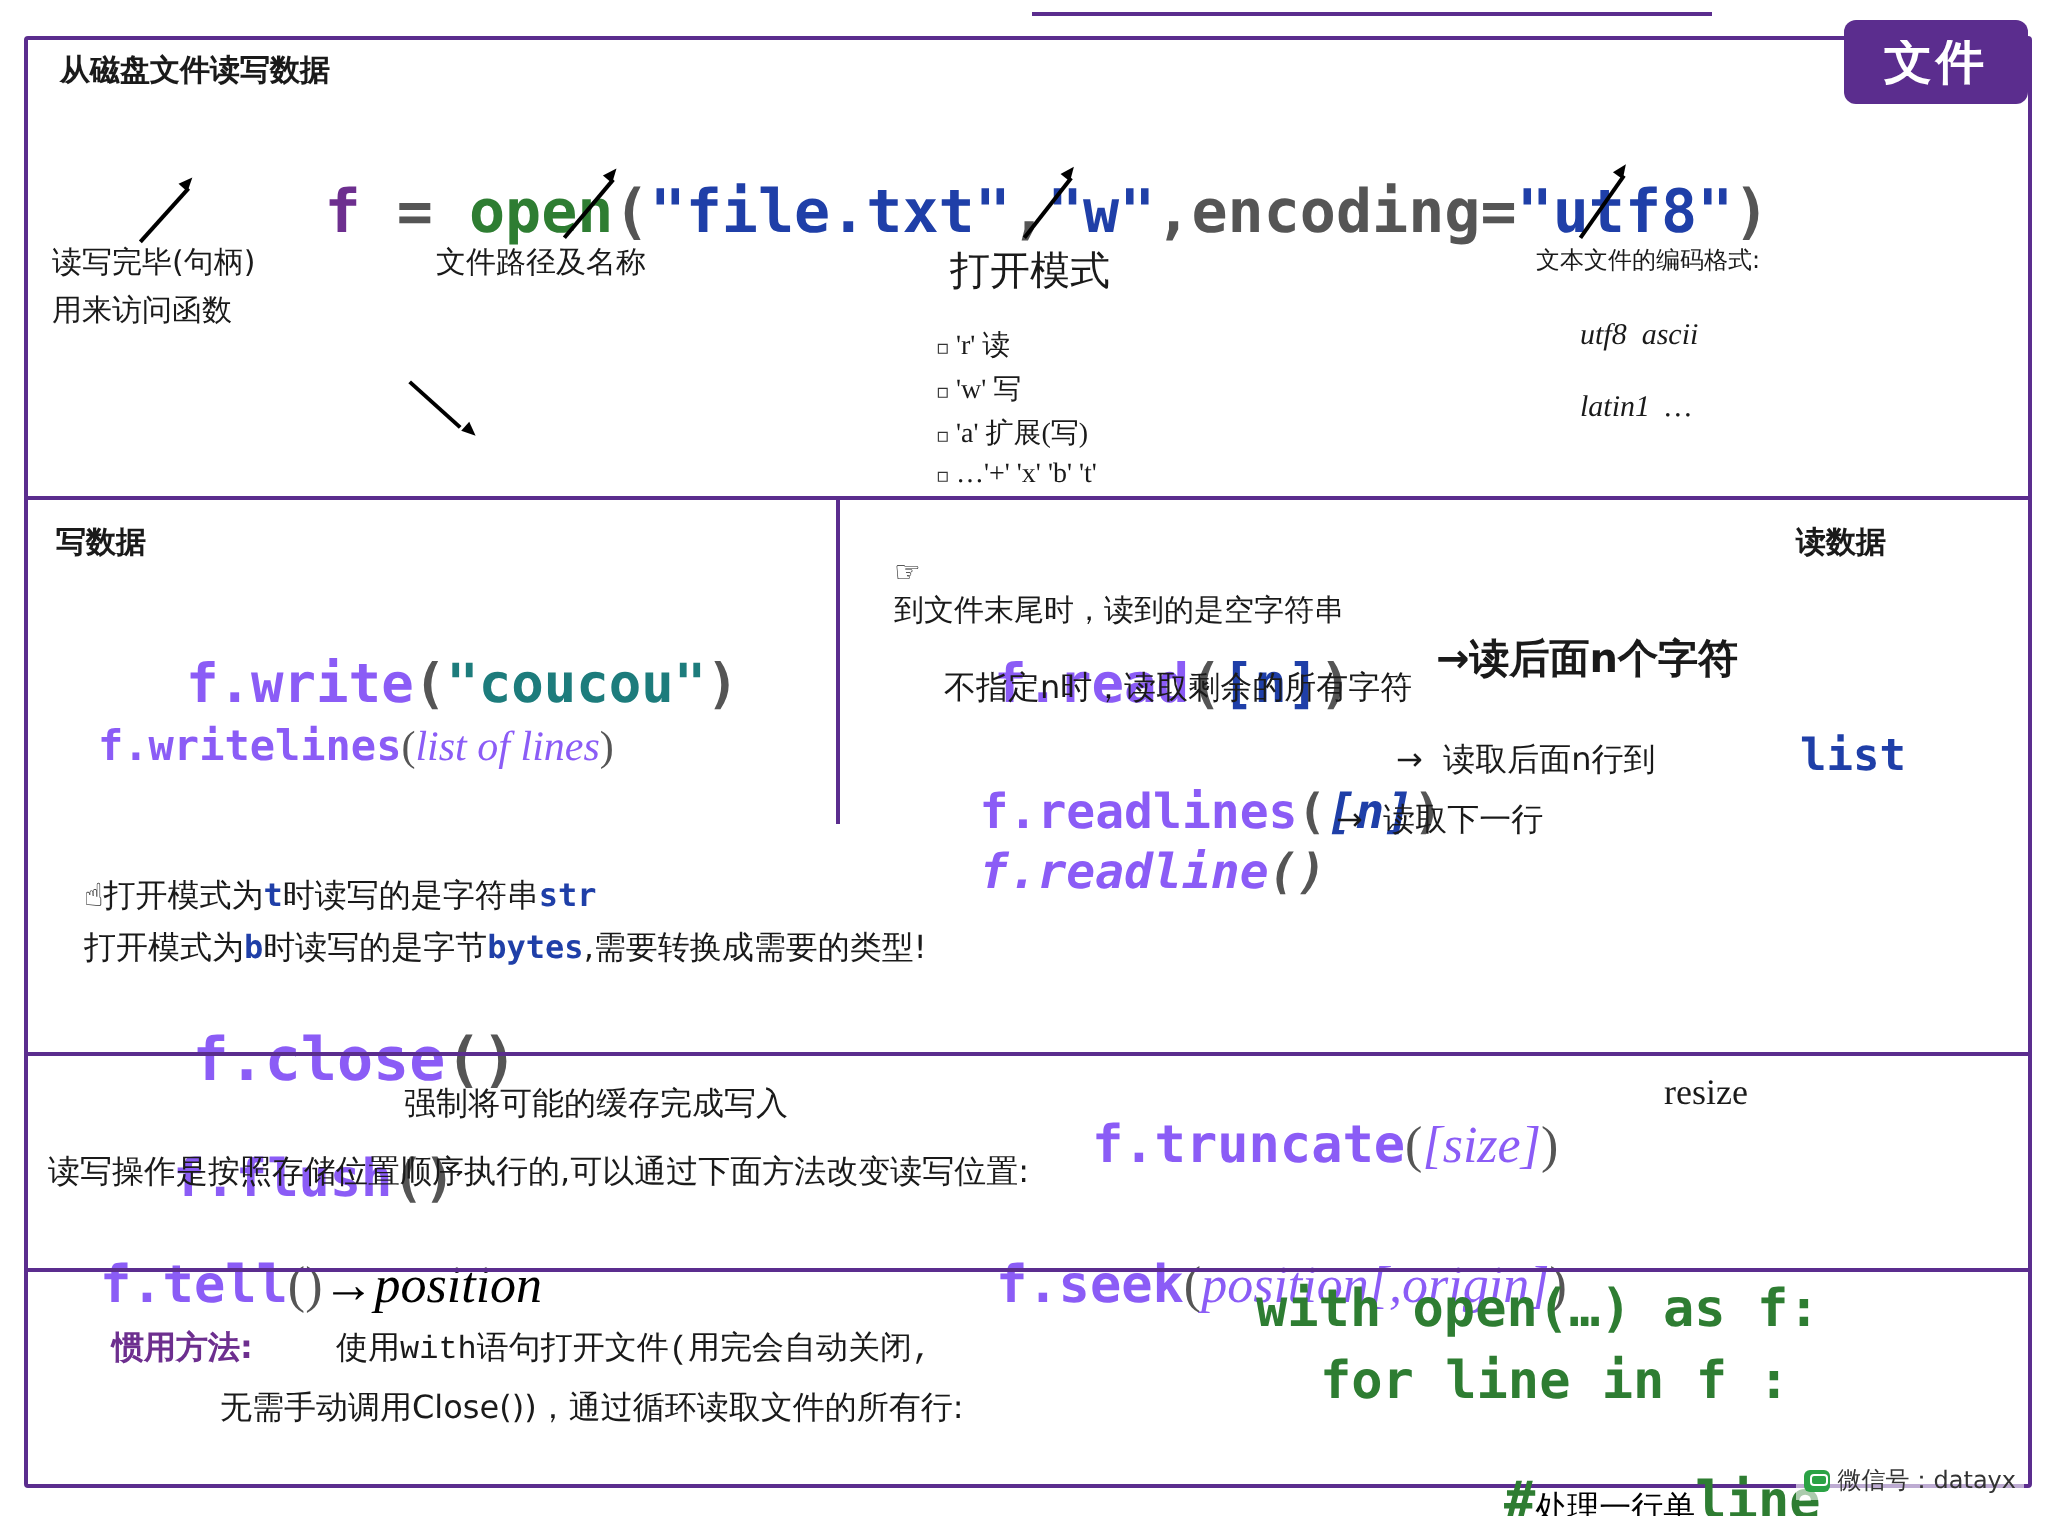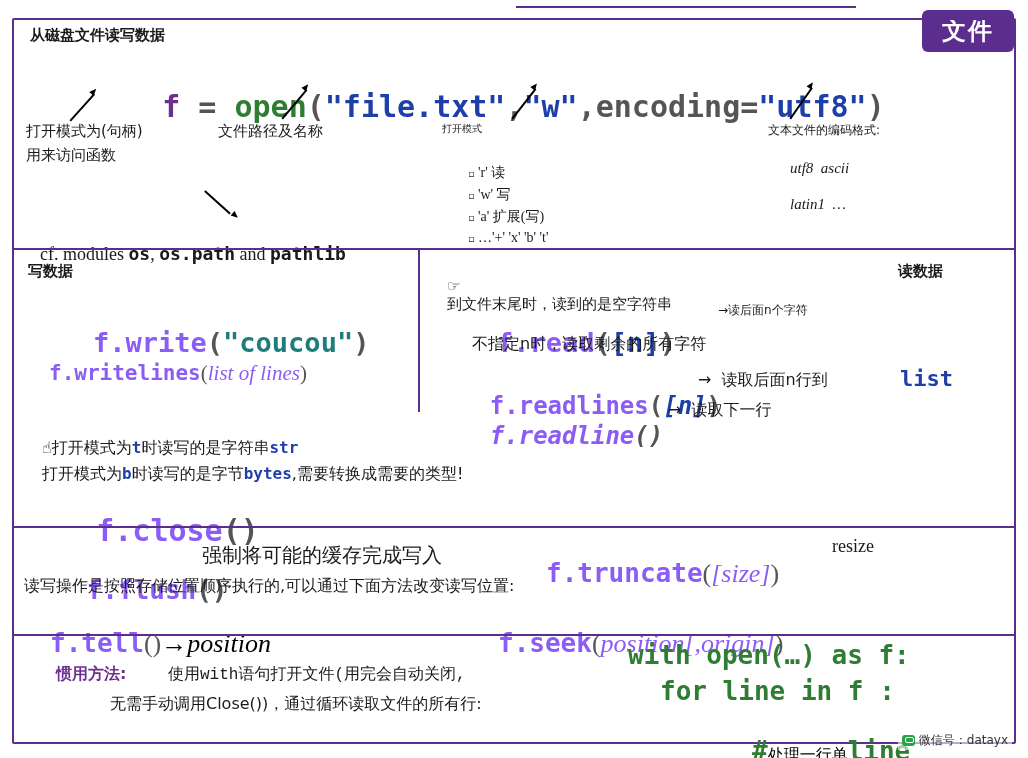--- a/index.html
+++ b/index.html
@@ -162,46 +162,43 @@
   </div>
   <div class="arrow" style="left:790px; top:118px;">
     <div class="shaft" style="width:38px; transform: rotate(-55deg);"></div>
     <div class="head" style="transform: rotate(-55deg) translateX(38px) translateY(-3.5px);"></div>
   </div>
   <div class="arrow" style="left:205px; top:190px;">
     <div class="shaft" style="width:34px; transform: rotate(42deg);"></div>
     <div class="head" style="transform: rotate(42deg) translateX(34px) translateY(-3.5px);"></div>
   </div>
 
-  <div class="t zh" style="left:26px; top:122px; font-size:15px;">打开模式为(句柄)</div>
+  <div class="t zh" style="left:26px; top:122px; font-size:15px;">读写完毕(句柄)</div>
   <div class="t zh" style="left:26px; top:146px; font-size:15px;">用来访问函数</div>
 
   <div class="t zh" style="left:218px; top:122px; font-size:15px;">文件路径及名称</div>
 
-  <div class="t zh" style="left:442px; top:122px; font-size:10px;">打开模式</div>
+  <div class="t zh" style="left:475px; top:122px; font-size:20px;">打开模式</div>
   <div class="t" style="left:454px; top:148px; font-size:14px;">
     <span class="bullet">▫ </span><span class="serif">'r' 读</span>
   </div>
   <div class="t" style="left:454px; top:170px; font-size:14px;">
     <span class="bullet">▫ </span><span class="serif">'w' 写</span>
   </div>
   <div class="t" style="left:454px; top:192px; font-size:14px;">
     <span class="bullet">▫ </span><span class="serif">'a' 扩展(写)</span>
   </div>
   <div class="t" style="left:454px; top:214px; font-size:14px;">
     <span class="bullet">▫ </span><span class="serif">…'+' 'x' 'b' 't'</span>
   </div>
 
   <div class="t zh" style="left:768px; top:122px; font-size:12px;">文本文件的编码格式:</div>
   <div class="t serif ital" style="left:790px; top:160px; font-size:15px;">utf8  ascii</div>
   <div class="t serif ital" style="left:790px; top:196px; font-size:15px;">latin1  …</div>
 
-  <div class="t" style="left:22px; top:222px; font-size:18px;">
-    <span class="serif">cf. modules </span><span class="mono bold">os</span><span class="serif">, </span><span class="mono bold">os.path</span><span class="serif"> and </span><span class="mono bold">pathlib</span>
-  </div>
 
   <div class="hr" style="top:248px;"></div>
 
   <div class="vr" style="left:418px; top:250px; height:162px;"></div>
 
   <div class="t zh bold" style="left:28px; top:262px; font-size:15px;">写数据</div>
 
   <div class="t mono bold" style="left:28px; top:296px; font-size:27px;">
     <span class="darkred">f.write</span><span class="gray">(</span><span class="teal">"coucou"</span><span class="gray">)</span>
   </div>
@@ -214,21 +211,21 @@
 
   <div class="t" style="left:432px; top:260px; font-size:15px;">
     <span class="hand">☞</span>
     <span class="zh">到文件末尾时，读到的是空字符串</span>
   </div>
 
   <div class="t mono bold" style="left:432px; top:296px; font-size:27px;">
     <span class="darkred">f.read</span><span class="gray">(</span><span class="blue">[n]</span><span class="gray">)</span>
   </div>
 
-  <div class="t zh" style="left:718px; top:302px; font-size:12px;">→读后面n个字符</div>
+  <div class="t zh" style="left:718px; top:316px; font-size:20px;font-weight:bold;">→读后面n个字符</div>
 
   <div class="t zh" style="left:472px; top:334px; font-size:16px;">不指定n时，读取剩余的所有字符</div>
 
   <div class="t mono bold" style="left:432px; top:364px; font-size:24px;">
     <span class="darkred">f.readlines</span><span class="gray">(</span><span class="blue ital">[n]</span><span class="gray">)</span>
   </div>
   <div class="t zh" style="left:698px; top:370px; font-size:16px;">→  读取后面n行到</div>
   <div class="t mono bold blue" style="left:900px; top:366px; font-size:22px;">list</div>
 
   <div class="t mono bold" style="left:432px; top:394px; font-size:24px;font-style:italic;">
@@ -245,21 +242,21 @@
 
   <div class="t mono bold" style="left:24px; top:478px; font-size:30px;">
     <span class="darkred">f.close</span><span class="gray">()</span>
   </div>
 
   <div class="hr" style="top:526px;"></div>
 
   <div class="t mono bold" style="left:24px; top:528px; font-size:26px;margin-top:17px;">
     <span class="darkred">f.flush</span><span class="gray">()</span>
   </div>
-  <div class="t zh" style="left:202px; top:542px; font-size:20px;">强制将可能的缓存完成写入</div>
+  <div class="t zh" style="left:202px; top:542px; font-size:16px;">强制将可能的缓存完成写入</div>
 
   <div class="t" style="left:520px; top:528px; font-size:26px;">
     <span class="mono bold darkred">f.truncate</span><span class="serif gray">(</span><span class="serif ital darkred">[size]</span><span class="serif gray">)</span>
   </div>
   <div class="t serif" style="left:832px; top:536px; font-size:18px;">resize</div>
 
   <div class="t zh" style="left:24px; top:576px; font-size:16px;">读写操作是按照存储位置顺序执行的,可以通过下面方法改变读写位置:</div>
 
   <div class="t" style="left:24px; top:598px; font-size:26px;">
     <span class="mono bold darkred">f.tell</span><span class="serif gray">()</span><span class="serif black">→</span><span class="serif ital black">position</span>

